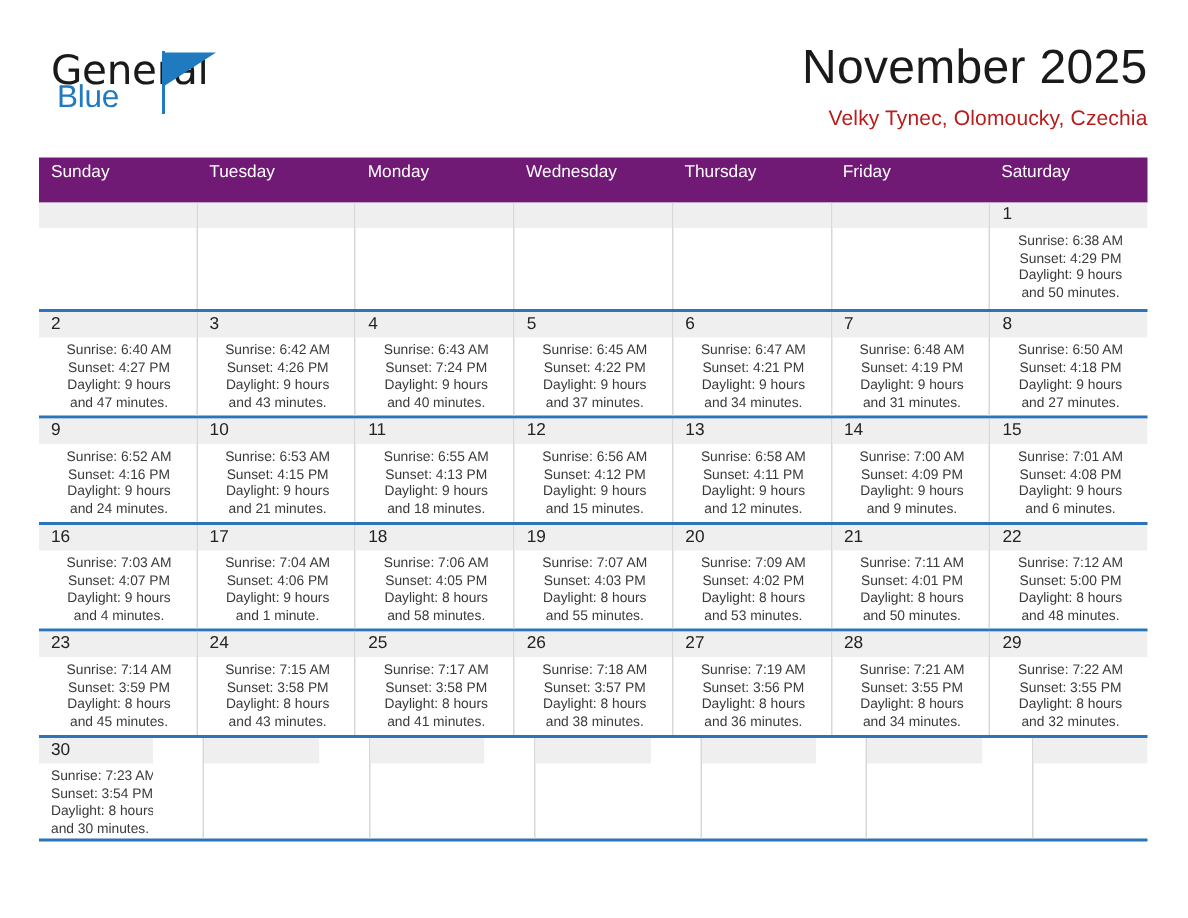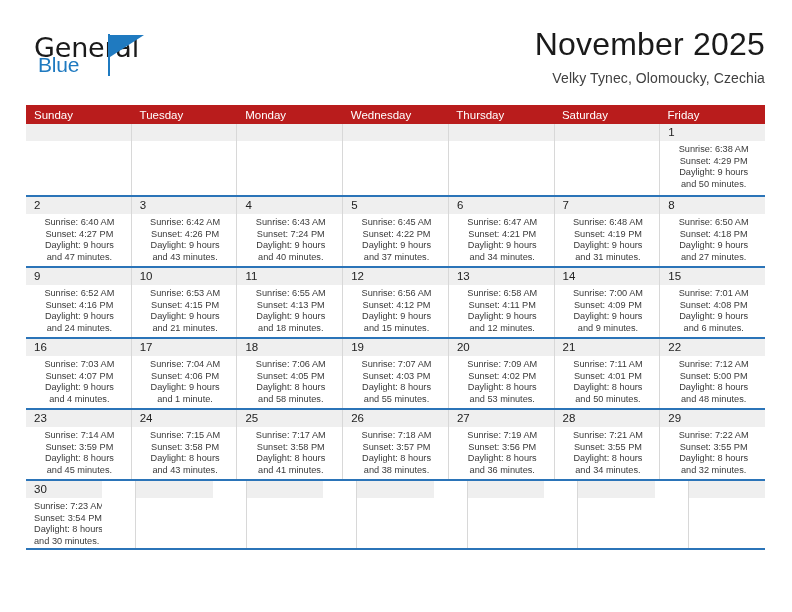--- a/index.html
+++ b/index.html
@@ -91,38 +91,38 @@
     font-size: 32px;
     font-weight: 400;
     color: #1a1a1a;
     line-height: 32px;
     letter-spacing: 0.2px;
     font-family: "Liberation Sans", sans-serif;
   }
   .cal-subtitle {
     font-size: 14px;
     font-weight: 400;
-    color: #404040;
+    color: #b91c1c;
     line-height: 20px;
     margin-top: 8px;
     letter-spacing: 0.1px;
     font-family: "Liberation Sans", sans-serif;
   }
 
   
   .calendar {
     position: absolute;
     left: 26px;
     top: 105px;
     width: 739px;
   }
   .dow-row {
     display: flex;
-    background: #b91c1c;
-    height: 19px;
+    background: #701a75;
+    height: 30px;
   }
   .dow-cell {
     flex: 1 1 0;
     color: #ffffff;
     font-size: 11.5px;
     line-height: 21px;
     padding-left: 8px;
     box-sizing: border-box;
     font-family: "Liberation Sans", sans-serif;
   }
@@ -200,22 +200,22 @@
 
   </div>
 
   <div class="calendar">
     <div class="dow-row">
       <div class="dow-cell">Sunday</div>
       <div class="dow-cell">Tuesday</div>
       <div class="dow-cell">Monday</div>
       <div class="dow-cell">Wednesday</div>
       <div class="dow-cell">Thursday</div>
+      <div class="dow-cell">Friday</div>
       <div class="dow-cell">Saturday</div>
-      <div class="dow-cell">Friday</div>
     </div>
     <div id="weeks-container">
         <div class="week-row first">
           <div class="day-cell empty">
             <div class="daynum-band">
               <div class="daynum"></div>
             </div>
             <div class="day-body"></div>
           </div>
           <div class="day-cell empty sep">

